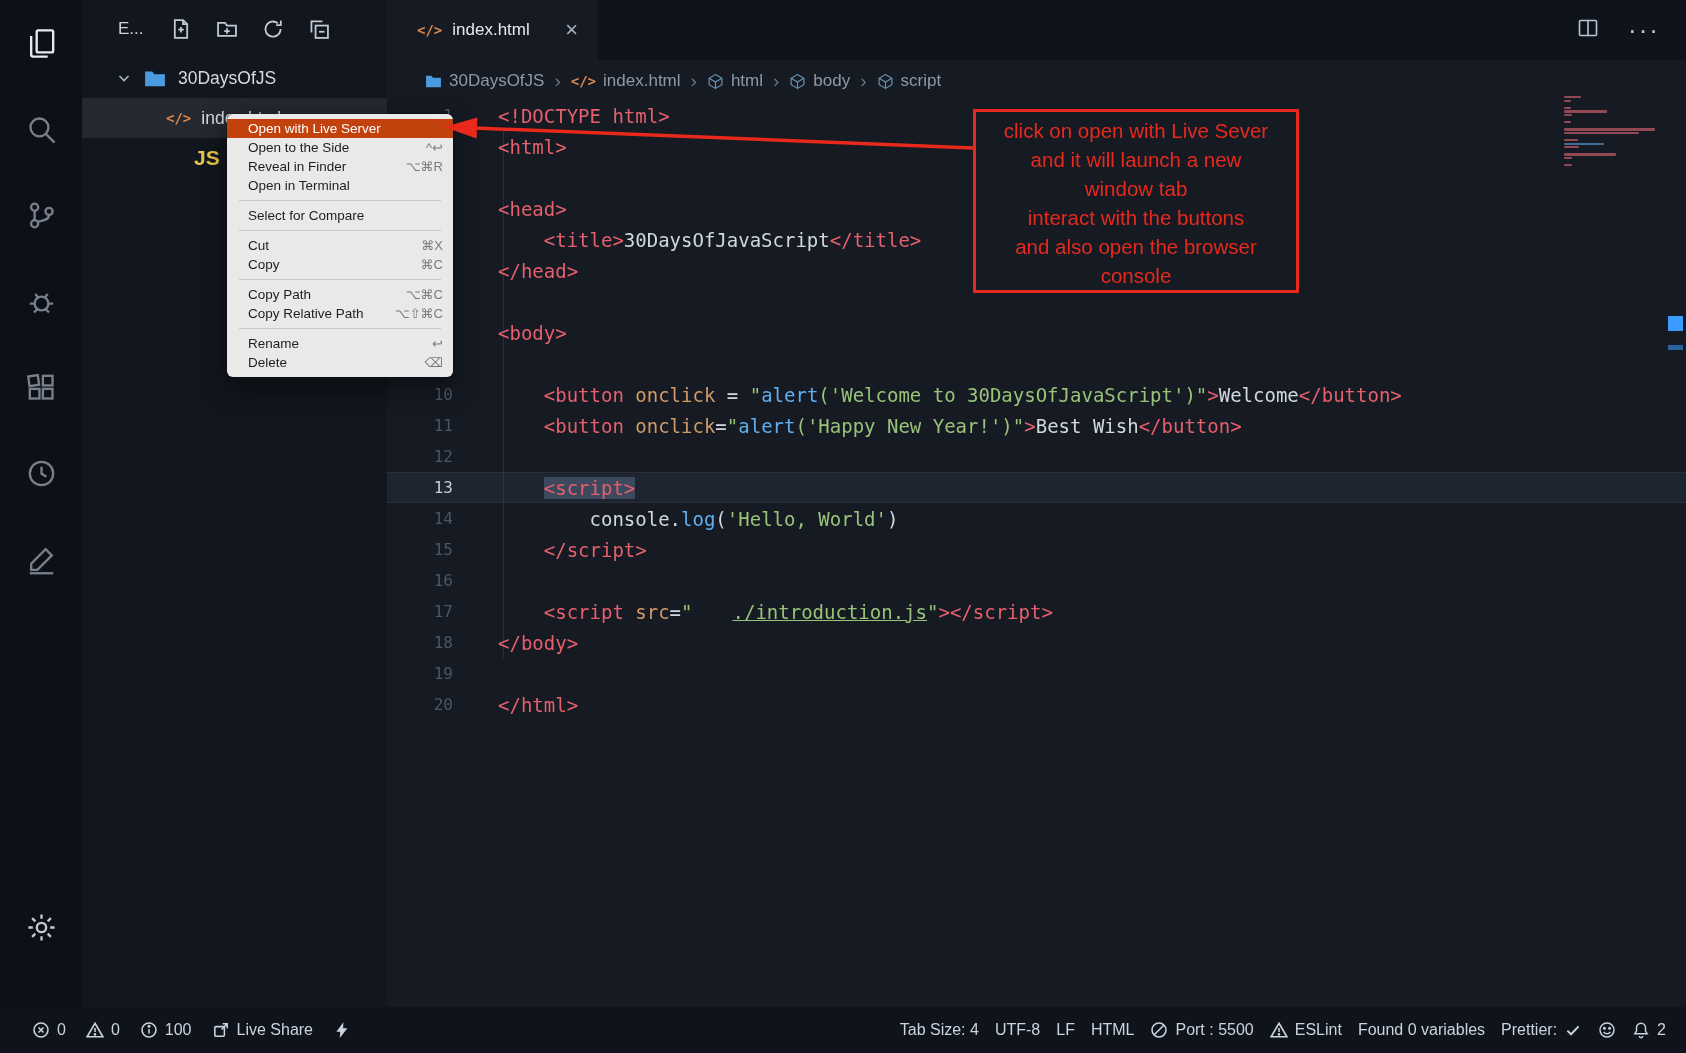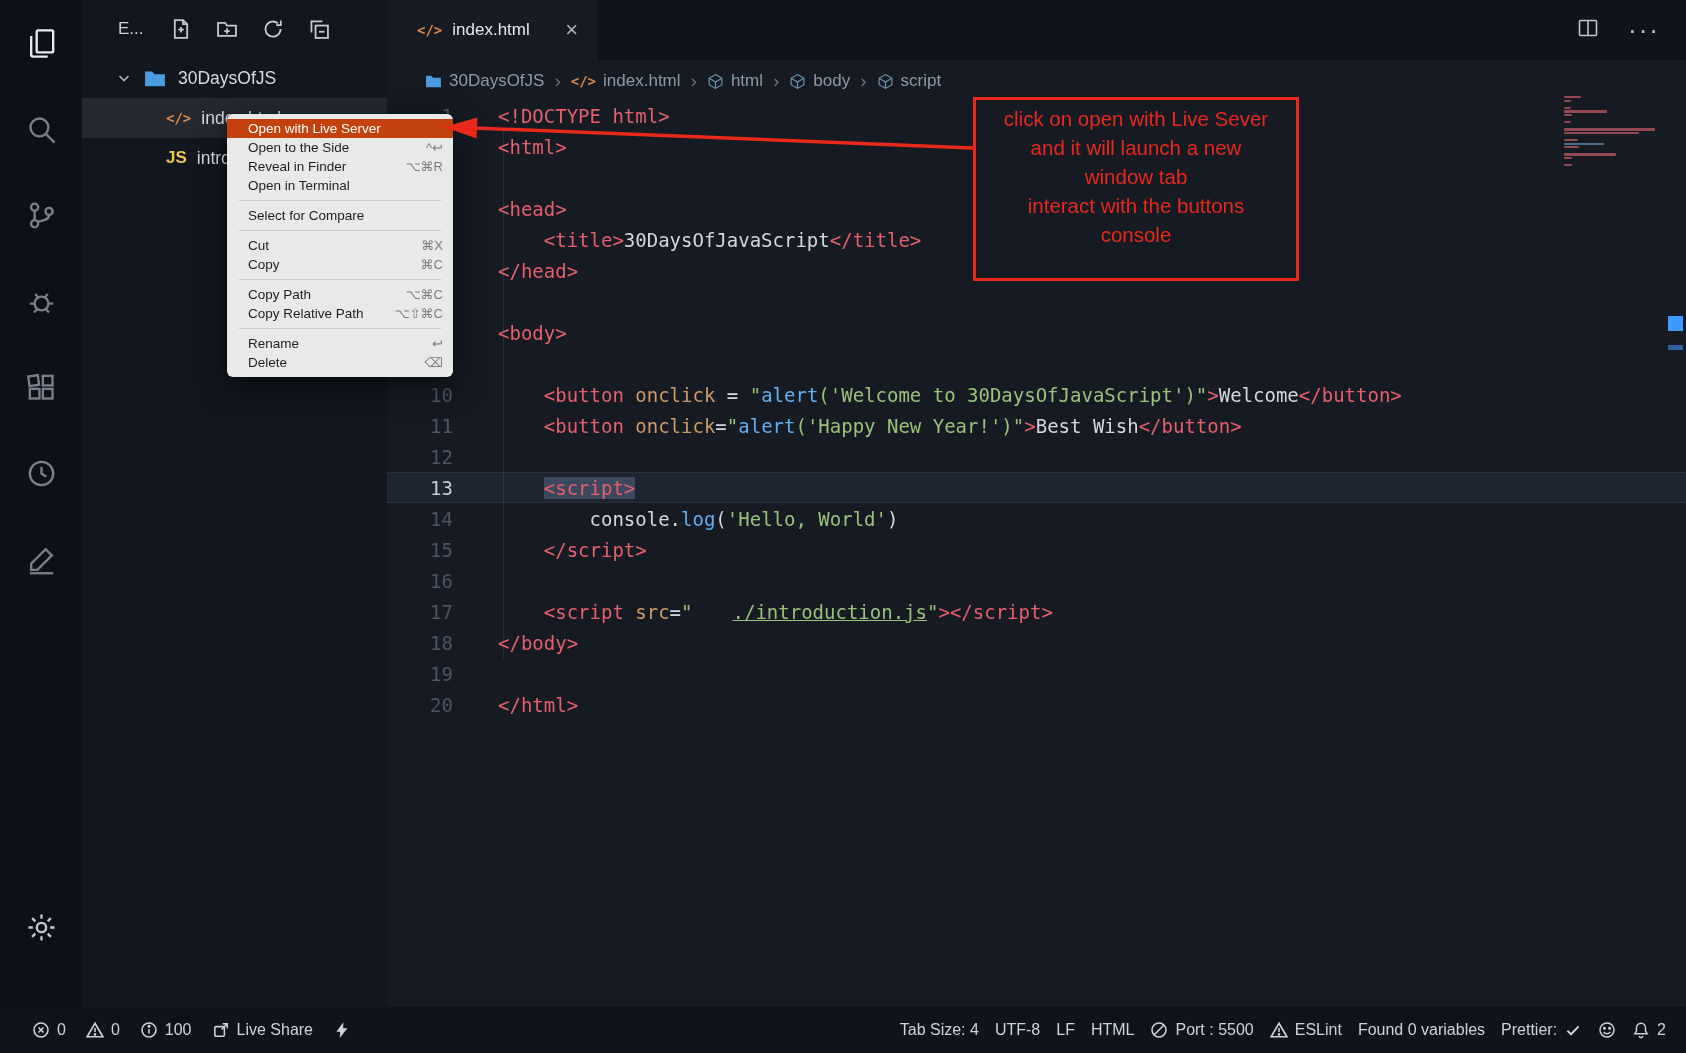--- a/index.html
+++ b/index.html
@@ -31,21 +31,21 @@
   .sb-actions{ display:flex; gap:24px; margin-left:26px; color:#c3cad4; }
   .sb-actions span{ width:22px; height:22px; cursor:pointer; }
   .sb-actions svg{ width:22px; height:22px; }
   .tree-row{ height:40px; display:flex; align-items:center; font-size:17.5px; color:#d5dae2; cursor:pointer; }
   .tree-row.root{ padding-left:34px; gap:12px; }
   .tree-row.child{ padding-left:84px; gap:10px; }
   .tree-row.selected{ background:rgba(255,255,255,0.08); }
   .chev{ width:16px; height:16px; color:#aeb6c2; }
   .folder-ico{ width:22px; height:18px; }
   .html-glyph{ color:#e0874a; font-family:"DejaVu Sans Mono", monospace; font-weight:bold; font-size:14px; }
-  .js-glyph{ color:#e8c84a; font-weight:bold; font-size:17px; }
+  .js-glyph{ color:#e8c84a; font-weight:bold; font-size:21px;margin-left:28px; }
   
   .editor-area{ position:absolute; left:387px; top:0; right:0; height:1007px; background:#151a23; }
   .tab-bar{ height:60px; background:#0f141c; display:flex; align-items:stretch; }
   .tab{ width:211px; background:#151a23; display:flex; align-items:center; gap:10px;
     padding:0 20px 0 30px; font-size:17px; color:#e6e9ef; cursor:pointer; }
   .tab-close{ margin-left:auto; color:#aab2bd; font-size:22px; line-height:1; cursor:pointer; }
   .tab-actions{ margin-left:auto; display:flex; align-items:center; gap:28px; padding-right:26px; color:#bdc5d0; }
   .tab-actions svg{ width:24px; height:24px; }
   .more-glyph{ font-size:26px; letter-spacing:2px; color:#bdc5d0; cursor:pointer; }
   .breadcrumbs{ height:42px; display:flex; align-items:center; padding-left:38px; gap:9px;
@@ -54,21 +54,21 @@
   .crumb svg{ width:17px; height:17px; }
   .crumb-sep{ color:#6b7684; font-size:19px; padding:0 1px; }
   
   .code{ position:absolute; left:0; top:100px; right:0; bottom:0;
     font-family:"DejaVu Sans Mono", monospace; font-size:19px; }
   .indent-guide{ position:absolute; left:116px; top:31px; width:1px; height:527px;
     background:rgba(255,255,255,0.09); }
   .code-line{ height:31px; display:flex; align-items:center; position:relative; }
   .code-line.active{ background:rgba(140,165,205,0.08);
     box-shadow:inset 0 1px rgba(255,255,255,0.05), inset 0 -1px rgba(255,255,255,0.05); }
-  .gutter{ flex:none; width:86px; text-align:right; padding-right:20px; color:#4c5566; font-size:19px; }
+  .gutter{ flex:none; width:86px; text-align:right; padding-right:20px; color:#4c5566; font-size:16px; }
   .code-line.active .gutter{ color:#c6cdd9; }
   .line-text{ margin-left:25px; white-space:pre; }
   .tk-tag{ color:#e5606c; }
   .tk-attr{ color:#d19a66; }
   .tk-str{ color:#98c379; }
   .tk-fn{ color:#61afef; }
   .tk-plain{ color:#d2d8e0; }
   .tk-link{ color:#98c379; text-decoration:underline;margin-left:40px; }
   .tk-tagsel{ color:#e5606c; background:rgba(125,150,190,0.32); }
   
@@ -83,21 +83,21 @@
     box-shadow:0 10px 28px rgba(0,0,0,.5), 0 0 0 1px rgba(0,0,0,.18);
     font-size:13.5px; color:#1e1e1e;
   }
   .cm-item{ height:19px; display:flex; align-items:center; padding:0 10px 0 21px; cursor:pointer; }
   .cm-item .cm-label{ white-space:nowrap; }
   .cm-item.hl{ background:#c2410c; color:#ffffff; }
   .cm-shortcut{ margin-left:auto; color:#7b7b7b; font-size:13px; }
   .cm-sep{ height:1px; background:#c9c9c9; margin:5px 12px; }
   
   .annotation{
-    position:absolute; left:973px; top:97px; width:326px; height:184px; z-index:40;
+    position:absolute; left:973px; top:109px; width:326px; height:184px; z-index:40;
     border:3px solid #e8291c; color:#e8291c; text-align:center;
     font-size:20.5px; line-height:29px; padding-top:4px;
   }
   .arrow-svg{ position:absolute; left:430px; top:100px; width:560px; height:70px; z-index:60; pointer-events:none; }
   
   .status-bar{
     position:absolute; left:0; bottom:0; width:100%; height:46px; background:#0f141c;
     display:flex; align-items:center; padding:0 20px 0 32px; font-size:16px; color:#ccd3dd; z-index:10;
   }
   .sb-left{ display:flex; align-items:center; gap:20px; }
@@ -423,20 +423,21 @@
       <span class="cm-label">Delete</span>
       <span class="cm-shortcut">⌫</span>
     </div>
   </div>
 
 <div class="annotation" id="annotation">
     <div>click on open with Live Sever</div>
     <div>and it will launch a new</div>
     <div>window tab</div>
     <div>interact with the buttons</div>
+    <div>and also open the browser</div>
     <div>console</div>
   </div>
 <svg class="arrow-svg" viewBox="0 0 560 70">
   <line x1="44" y1="28" x2="543" y2="48" stroke="#e8291c" stroke-width="3.5"></line>
   <polygon points="14,27 46.6,38.5 47.4,17.5" fill="#e8291c"></polygon>
 </svg>
 
 <footer class="status-bar">
   <div class="sb-left" id="sb-left">
       <span class="sb-item">

